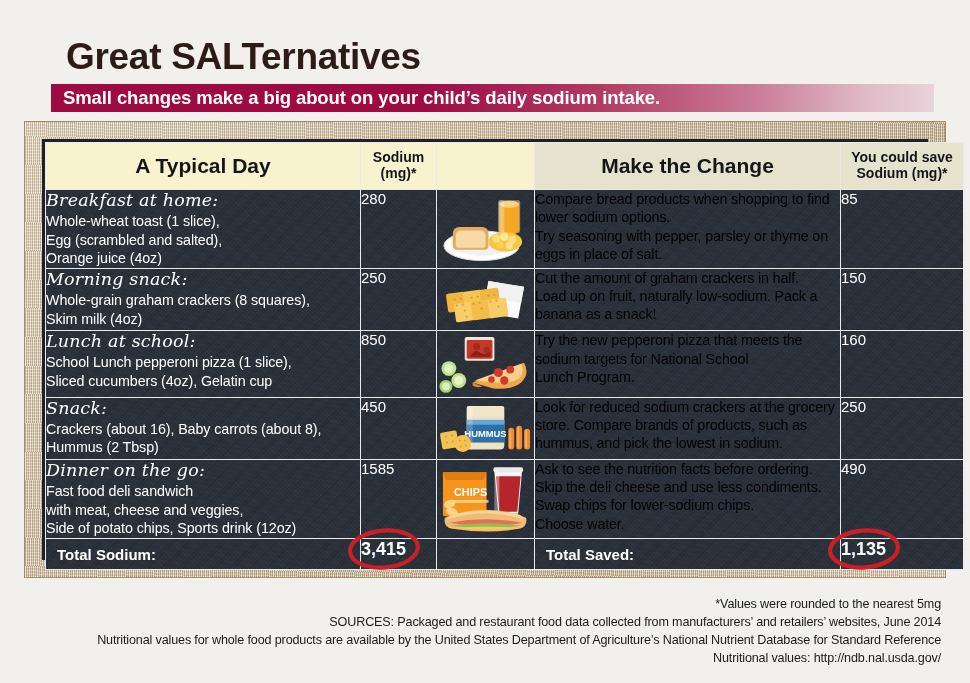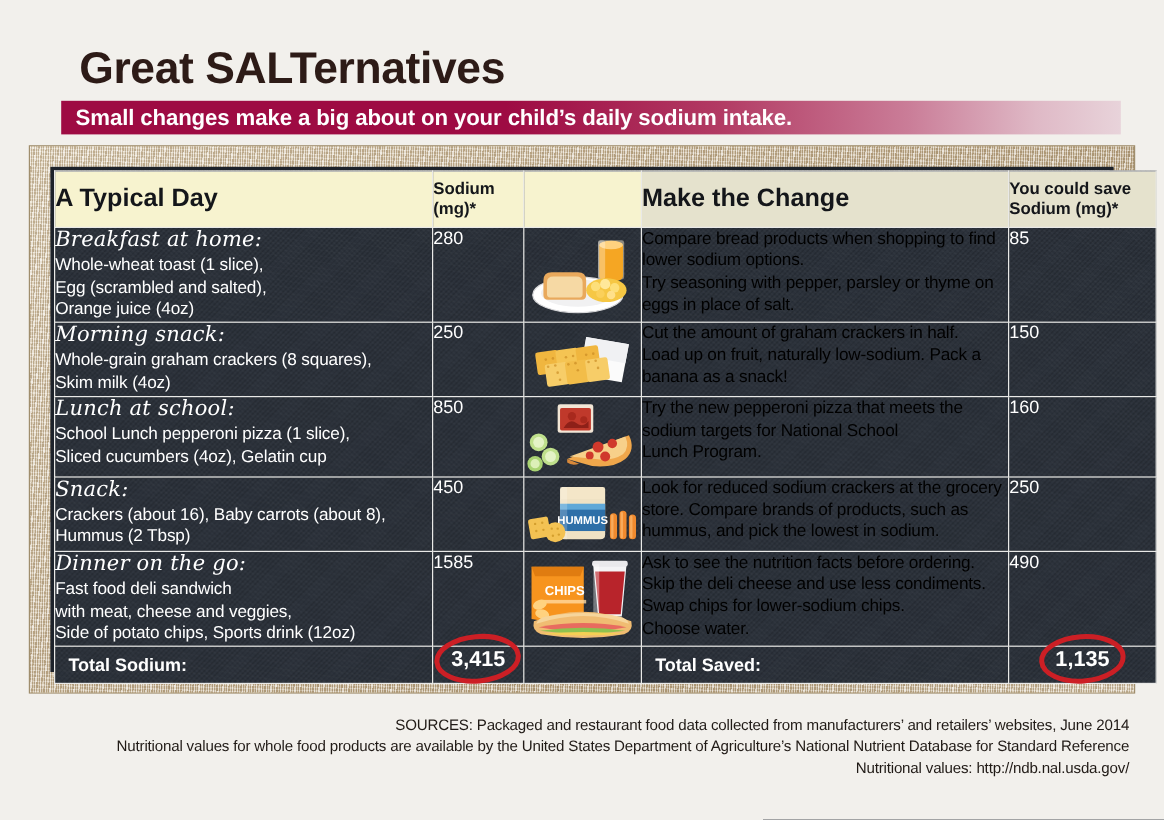--- a/index.html
+++ b/index.html
@@ -95,20 +95,21 @@
   }
   table.grid td {
     border: 1px solid #e9e9e7;
     padding: 0;
     vertical-align: top;
   }
 
   
   .hd {
     background: #f7f3cf;
+    text-align: center;
     vertical-align: middle !important;
     color: #14161a;
     font-weight: bold;
     height: 46px;
   }
   .hd-big { font-size: 21px; }
   .hd-sm  { font-size: 14px; line-height: 1.12; }
   .hd-gray { background: #e5e2cd; }
   .hd-blank { background: #f7f3cf; }
 
@@ -152,21 +153,20 @@
   .total-label {
     font-size: 15px;
     font-weight: bold;
     color: #ffffff;
     padding: 7px 0 6px 11px;
     white-space: nowrap;
   }
   .total-row td { height: 30px; vertical-align: middle; }
   .total-num {
     position: relative;
-    text-align: center;
     font-size: 18px;
     font-weight: bold;
     color: #ffffff;
     vertical-align: middle;
     margin-top: 47px;
   }
   .circle-wrap { position: relative; display: inline-block; }
   .circle-wrap svg {
     position: absolute;
     left: 50%;
@@ -481,16 +481,17 @@
           <span>1,135</span>
         </div>
       </td>
     </tr>
   </tbody>
       </table>
  </div>
 </div>
 
 <div class="notes">
+  <div>*Values were rounded to the nearest 5mg</div>
   <div>SOURCES: Packaged and restaurant food data collected from manufacturers’ and retailers’ websites, June 2014</div>
   <div>Nutritional values for whole food products are available by the United States Department of Agriculture’s National Nutrient Database for Standard Reference</div>
   <div>Nutritional values: http://ndb.nal.usda.gov/</div>
 </div>
 
 </body></html>

